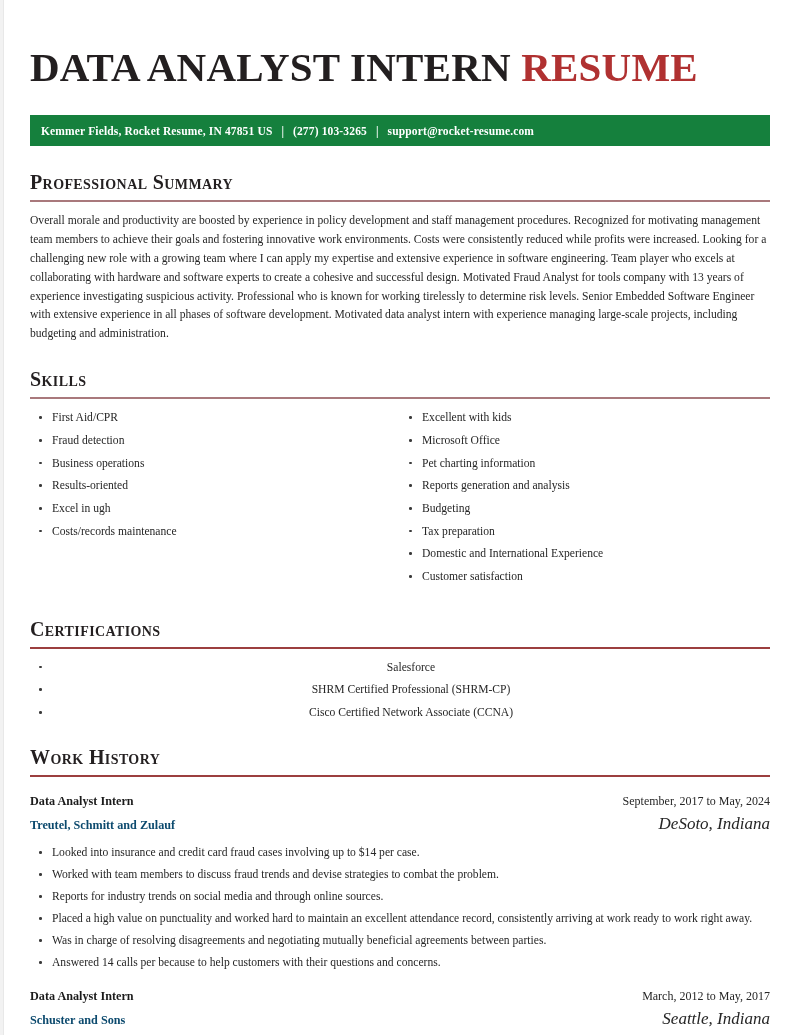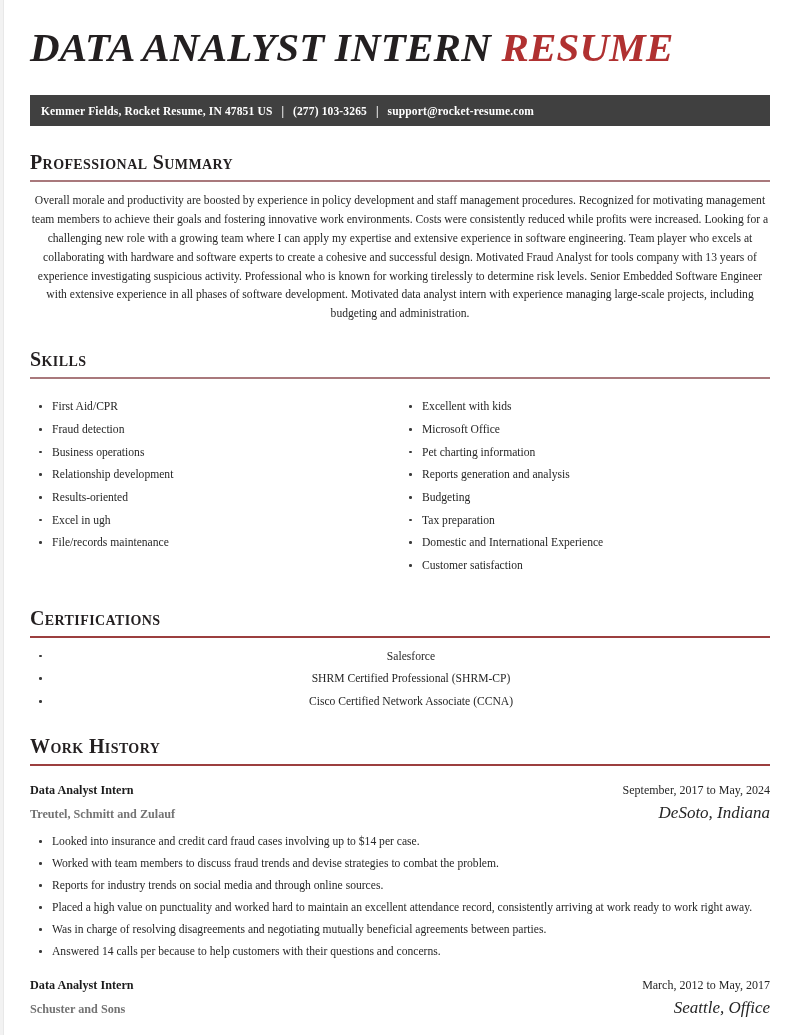--- a/index.html
+++ b/index.html
@@ -30,29 +30,28 @@
   }
 
   
   .resume-title {
     font-family: "Liberation Serif", "DejaVu Serif", serif;
     font-size: 41px;
     font-weight: bold;
     letter-spacing: 0.2px;
     line-height: 1;
     margin: 0;
-    padding-top: 27px;
+    padding-top: 47px;
     color: #231f20;
     white-space: nowrap;
-    font-style: italic;
   }
   .resume-title .accent { color: #b03131; }
 
   .contact-bar {
-    background: #404040;
+    background: #15803d;
     margin-top: 27px;
     height: 31px;
     display: flex;
     align-items: center;
     padding-left: 11px;
     width: 740px;
   }
   .contact-text {
     color: #ffffff;
     font-size: 11.5px;
@@ -82,21 +81,21 @@
     border: 0;
     border-top: 2px solid #a9797c;
     margin: 6px 0 0 0;
     width: 740px;
   }
   .section-rule.strong { border-top-color: #9c3f3f; }
 
   .summary-text {
     font-size: 11.6px;
     line-height: 1.63;
-    text-align: center;
+    text-align: left;
     margin: 10px 0 0 0;
     color: #262626;
   }
 
   
   ul.bullets {
     list-style: none;
     margin: 0;
     padding: 0;
   }
@@ -114,21 +113,21 @@
     left: 9px;
     top: 6px;
     width: 2.6px;
     height: 2.6px;
     border-radius: 50%;
     background: #3a3a3a;
   }
 
   .skills-columns {
     display: flex;
-    margin-top: 20px;
+    margin-top: 11px;
   }
   .skills-col { width: 370px; }
   .skills-col ul.bullets li { margin-bottom: 7.3px; }
 
   .certs-list { margin-top: 11px; text-align: center; }
   .certs-list ul.bullets li { margin-bottom: 7.2px; }
 
   
   .job { width: 740px; }
   .job-row {
@@ -144,21 +143,21 @@
   }
   .job-dates {
     font-size: 12px;
     color: #262626;
     text-align: right;
     white-space: nowrap;
   }
   .job-company {
     font-size: 12.2px;
     font-weight: bold;
-    color: #737373;
+    color: #0c4a6e;
   }
   .job-location {
     font-size: 17px;
     font-style: italic;
     color: #262626;
     text-align: right;
     white-space: nowrap;
   }
   .job-row.second { margin-top: 5px; }
   .job-bullets { margin-top: 11px; }
@@ -198,24 +197,23 @@
 
   <div class="section sp-skills">
     <h2 class="section-heading">Skills</h2>
     <hr class="section-rule">
     <div class="skills-columns">
       <div class="skills-col">
         <ul class="bullets" id="skills-left">
             <li>First Aid/CPR</li>
             <li>Fraud detection</li>
             <li>Business operations</li>
-            <li>Relationship development</li>
             <li>Results-oriented</li>
             <li>Excel in ugh</li>
-            <li>File/records maintenance</li>
+            <li>Costs/records maintenance</li>
           </ul>
       </div>
       <div class="skills-col">
         <ul class="bullets" id="skills-right">
             <li>Excellent with kids</li>
             <li>Microsoft Office</li>
             <li>Pet charting information</li>
             <li>Reports generation and analysis</li>
             <li>Budgeting</li>
             <li>Tax preparation</li>
@@ -262,19 +260,19 @@
             </ul>
           </div>
         </div>
         <div class="job">
           <div class="job-row">
             <span class="job-title">Data Analyst Intern</span>
             <span class="job-dates">March, 2012 to May, 2017</span>
           </div>
           <div class="job-row second">
             <span class="job-company">Schuster and Sons</span>
-            <span class="job-location">Seattle, Office</span>
+            <span class="job-location">Seattle, Indiana</span>
           </div>
         </div>
       </div>
   </div>
 
 </div>
 
 </body></html>

